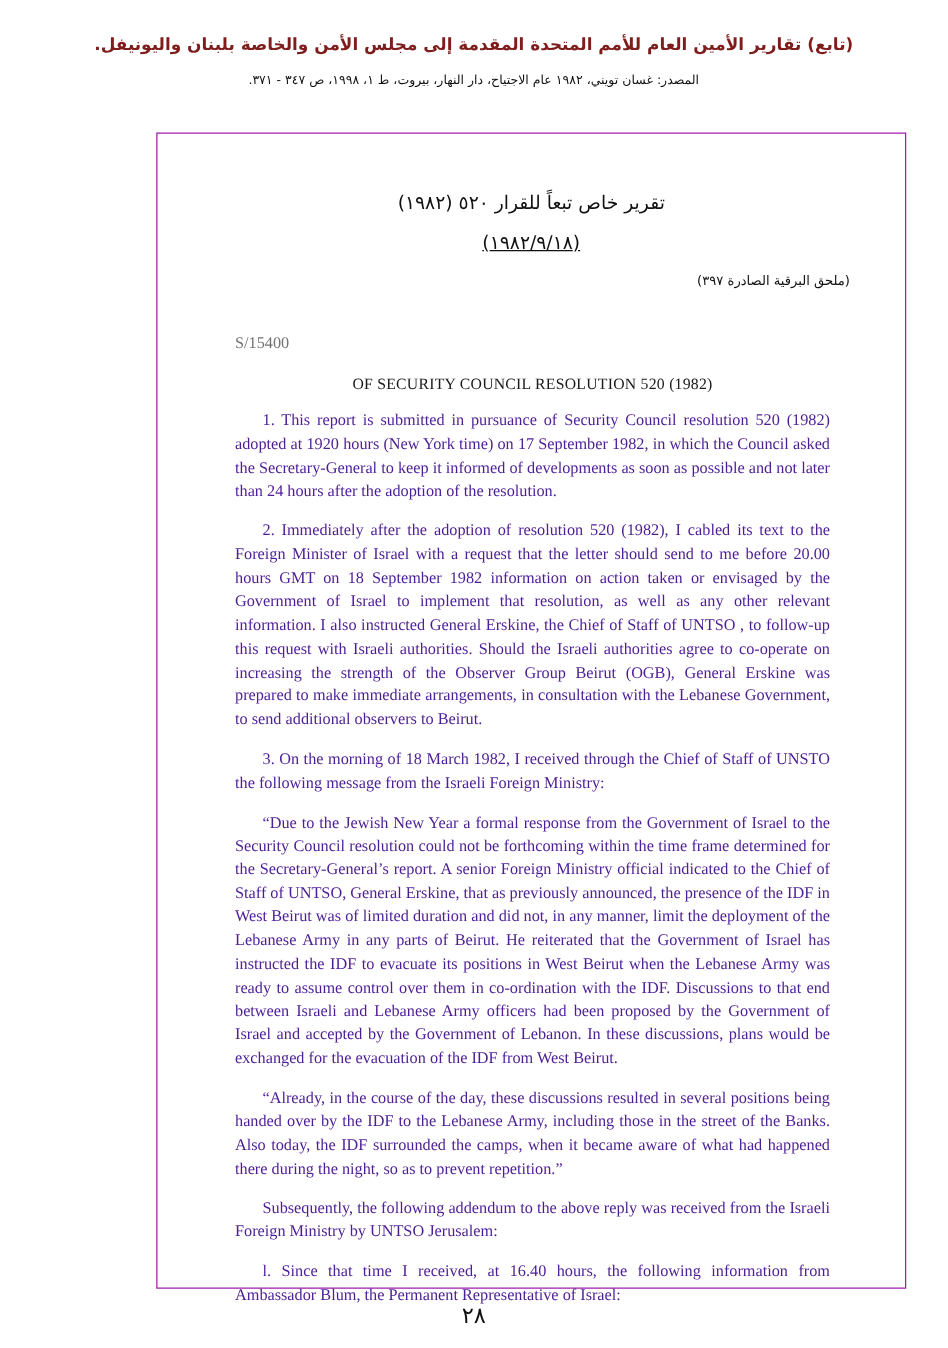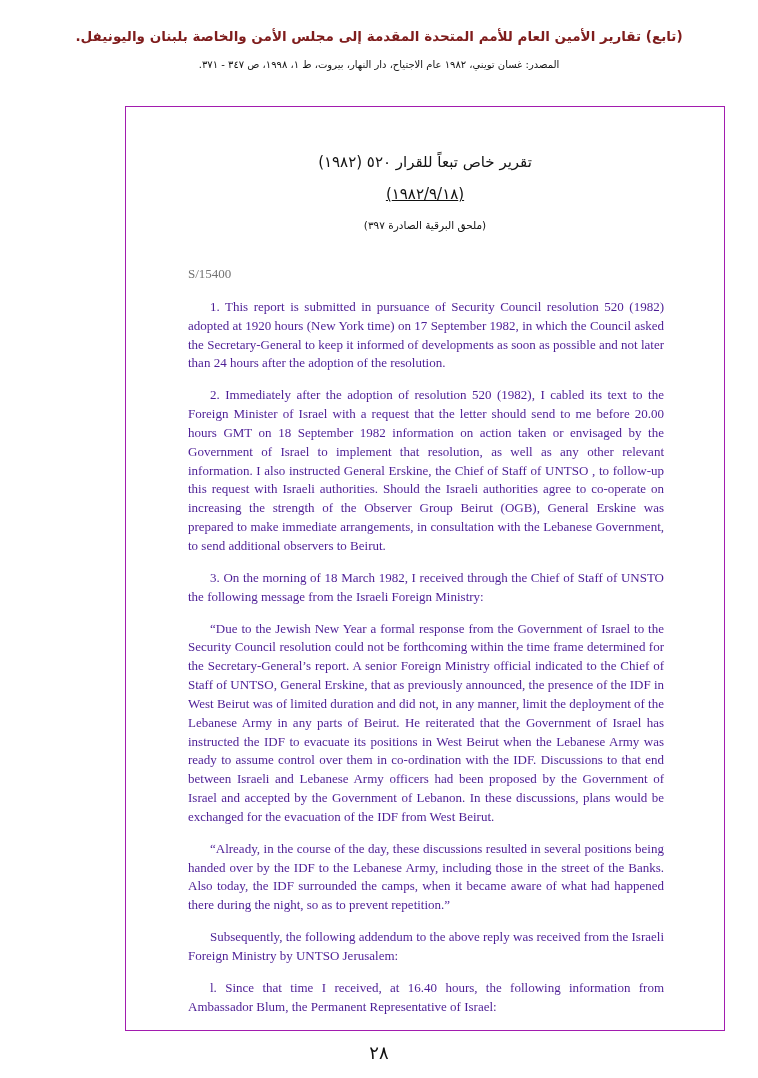--- a/index.html
+++ b/index.html
@@ -70,21 +70,21 @@
     direction: rtl;
     text-align: center;
     font-family: "DejaVu Sans", sans-serif;
     font-size: 15px;
     color: #111;
     margin-top: 14px;
     text-decoration: underline;
   }
   .doc-ar-note {
     direction: rtl;
-    text-align: center;
+    text-align: right;
     font-family: "DejaVu Sans", sans-serif;
     font-size: 10.5px;
     color: #111;
     margin-top: 16px;
   }
 
   
   .body-block {
     margin-top: 34px;
     padding: 0 16px 0 18px;
@@ -138,20 +138,21 @@
   <div class="frame-inner">
 
     <div class="doc-ar-title">تقرير خاص تبعاً للقرار ٥٢٠ (١٩٨٢)</div>
     <div class="doc-ar-date">(١٩٨٢/٩/١٨)</div>
     <div class="doc-ar-note">(ملحق البرقية الصادرة ٣٩٧)</div>
 
     <div class="body-block">
       <div class="meta-line">S/15400</div>
 
       <div class="report-title">
+        <div>OF SECURITY COUNCIL RESOLUTION 520 (1982)</div>
       </div>
 
       <p class="para">1. This report is submitted in pursuance of Security Council resolution 520 (1982) adopted at 1920 hours (New York time) on 17 September 1982, in which the Council asked the Secretary-General to keep it informed of developments as soon as possible and not later than 24 hours after the adoption of the resolution.</p>
       <p class="para">2. Immediately after the adoption of resolution 520 (1982), I cabled its text to the Foreign Minister of Israel with a request that the letter should send to me before 20.00 hours GMT on 18 September 1982 information on action taken or envisaged by the Government of Israel to implement that resolution, as well as any other relevant information. I also instructed General Erskine, the Chief of Staff of UNTSO , to follow-up this request with Israeli authorities. Should the Israeli authorities agree to co-operate on increasing the strength of the Observer Group Beirut (OGB), General Erskine was prepared to make immediate arrangements, in consultation with the Lebanese Government, to send additional observers to Beirut.</p>
       <p class="para">3. On the morning of 18 March 1982, I received through the Chief of Staff of UNSTO the following message from the Israeli Foreign Ministry:</p>
       <p class="para quote">“Due to the Jewish New Year a formal response from the Government of Israel to the Security Council resolution could not be forthcoming within the time frame determined for the Secretary-General’s report. A senior Foreign Ministry official indicated to the Chief of Staff of UNTSO, General Erskine, that as previously announced, the presence of the IDF in West Beirut was of limited duration and did not, in any manner, limit the deployment of the Lebanese Army in any parts of Beirut. He reiterated that the Government of Israel has instructed the IDF to evacuate its positions in West Beirut when the Lebanese Army was ready to assume control over them in co-ordination with the IDF. Discussions to that end between Israeli and Lebanese Army officers had been proposed by the Government of Israel and accepted by the Government of Lebanon. In these discussions, plans would be exchanged for the evacuation of the IDF from West Beirut.</p>
       <p class="para quote">“Already, in the course of the day, these discussions resulted in several positions being handed over by the IDF to the Lebanese Army, including those in the street of the Banks. Also today, the IDF surrounded the camps, when it became aware of what had happened there during the night, so as to prevent repetition.”</p>
       <p class="para">Subsequently, the following addendum to the above reply was received from the Israeli Foreign Ministry by UNTSO Jerusalem:</p>
       <p class="para">l. Since that time I received, at 16.40 hours, the following information from Ambassador Blum, the Permanent Representative of Israel:</p>
 

